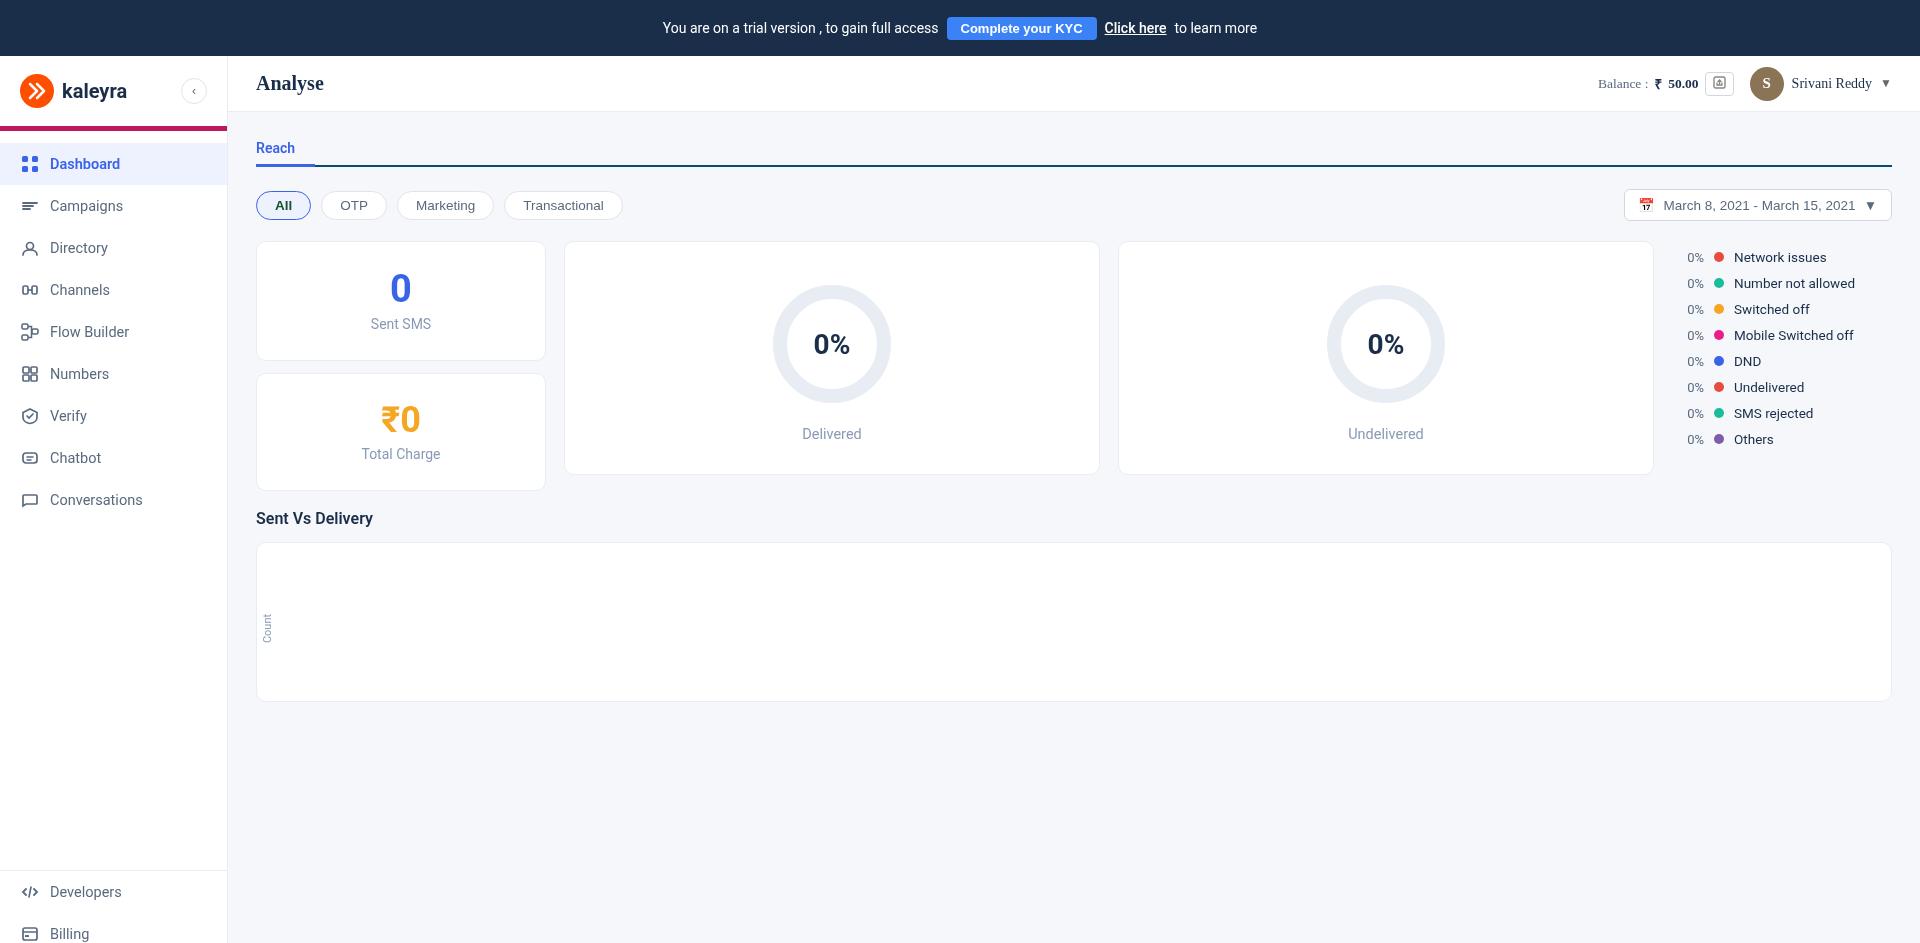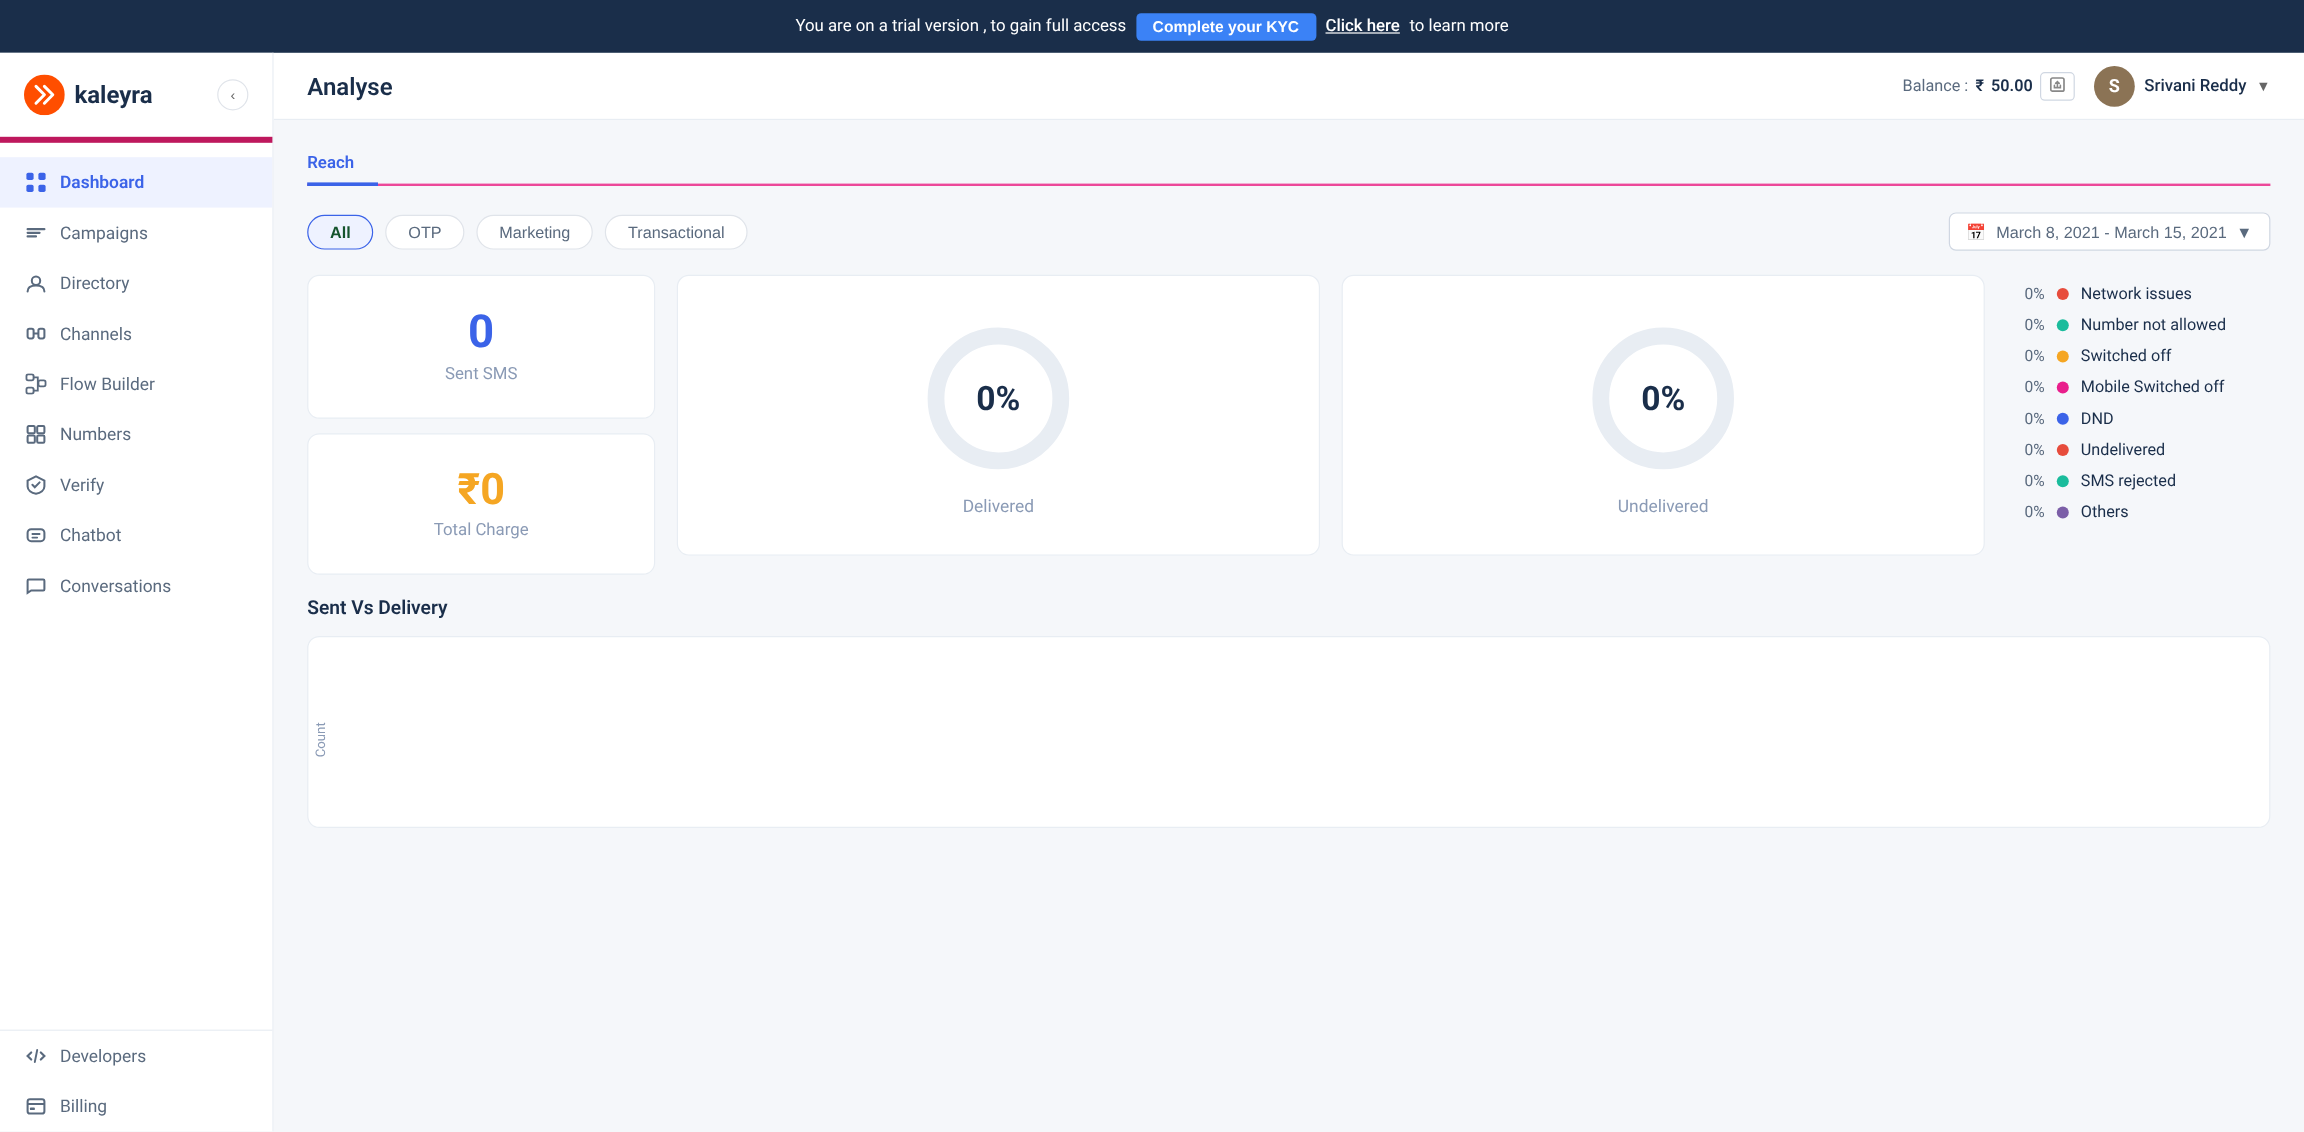--- a/index.html
+++ b/index.html
@@ -9,21 +9,21 @@
     .top-banner {
       background: #1a2e4a;
       color: #fff;
       text-align: center;
       padding: 8px 16px;
       font-size: 14px;
       display: flex;
       align-items: center;
       justify-content: center;
       gap: 8px;
-      height: 44px;
+      height: 56px;
     }
     .top-banner .kyc-btn {
       background: #3b82f6;
       color: #fff;
       border: none;
       border-radius: 4px;
       padding: 4px 14px;
       font-size: 13px;
       cursor: pointer;
       font-weight: 600;
@@ -126,20 +126,21 @@
 
     
     .main-header {
       background: #fff;
       border-bottom: 1px solid #e8edf3;
       padding: 0 28px;
       height: 56px;
       display: flex;
       align-items: center;
       justify-content: space-between;
+      font-family: Liberation Serif, serif;
     }
     .page-title-text {
       font-size: 20px;
       font-weight: 600;
       color: #1a2e4a;
     }
     .header-right {
       display: flex;
       align-items: center;
       gap: 16px;
@@ -193,21 +194,21 @@
     .page-body {
       flex: 1;
       overflow-y: auto;
       padding: 20px 28px;
     }
 
     
     .tab-bar {
       display: flex;
       gap: 0;
-      border-bottom: 2px solid #ec4899;
+      border-bottom: 2px solid #0c4a6e;
       margin-bottom: 22px;
     }
     .tab-item {
       padding: 8px 20px;
       font-size: 14px;
       color: #5a6a7e;
       cursor: pointer;
       border-bottom: 3px solid transparent;
       margin-bottom: -2px;
       font-weight: 500;

